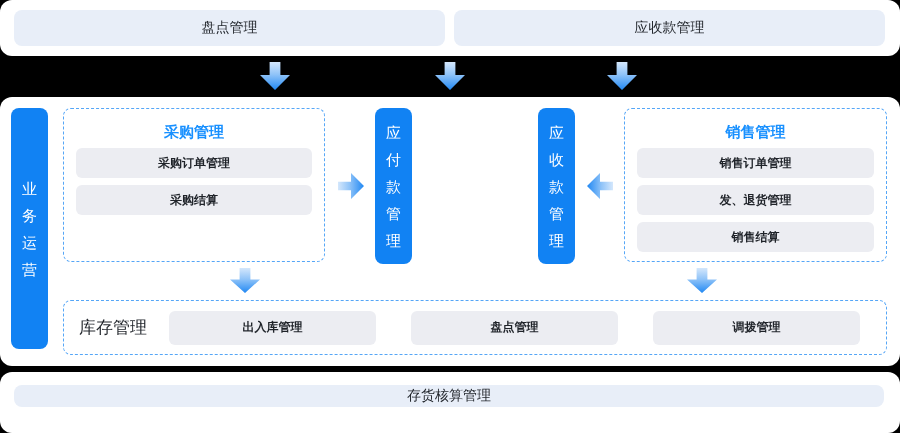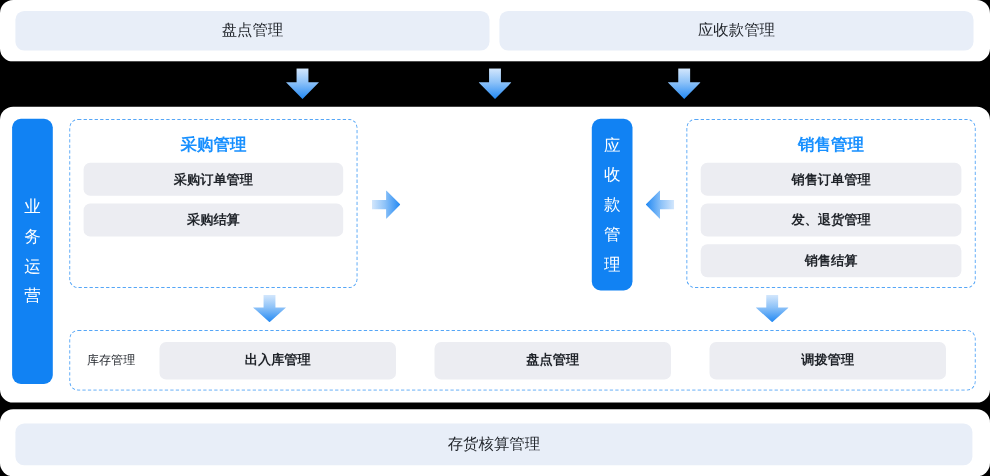--- a/index.html
+++ b/index.html
@@ -81,27 +81,27 @@
     background:linear-gradient(to left,var(--arrow-light) 0%,#8fc3f8 45%,var(--arrow-dark) 100%);
     clip-path:polygon(0 50%,50% 0,50% 34%,100% 34%,100% 66%,50% 66%,50% 100%);
   }
   .card-main .arrow-down{height:25px;}
   .card-main .a4{left:230px;top:171px;}
   .card-main .a5{left:687px;top:171px;}
   .group-inventory{
     left:63px;top:203px;width:824px;height:55px;
     display:flex;align-items:center;gap:7px;padding:0 12px 0 15px;
   }
-  .inv-label{font-size:11px;color:var(--text);white-space:nowrap;margin-right:1px;}
+  .inv-label{font-size:17px;color:var(--text);white-space:nowrap;margin-right:1px;}
   .group-inventory .chip{flex:1;height:34px;margin:14px;}
 
   
   .gap-thin{height:6px;background:var(--page-bg);}
   .card-bottom{height:61px;padding:13px 16px 13px 14px;}
-  .card-bottom .pill{height:38px;}
+  .card-bottom .pill{height:22px;}
 </style>
 </head>
 <body>
 
 <div class="page">
 
   <div class="card card-top">
     <div class="pill">
       <span>盘点管理</span>
     </div>
@@ -123,20 +123,23 @@
     </div>
 
     <div class="dashed group group-purchase">
       <div class="group-title">采购管理</div>
       <div class="chip">采购订单管理</div>
       <div class="chip">采购结算</div>
     </div>
 
     <div class="arrow-right"></div>
 
+    <div class="v-box v-box-payable">
+      <div class="v-text">应付款管理</div>
+    </div>
 
     <div class="v-box v-box-receivable">
       <div class="v-text">应收款管理</div>
     </div>
 
     <div class="arrow-left"></div>
 
     <div class="dashed group group-sales">
       <div class="group-title">销售管理</div>
       <div class="chip">销售订单管理</div>

